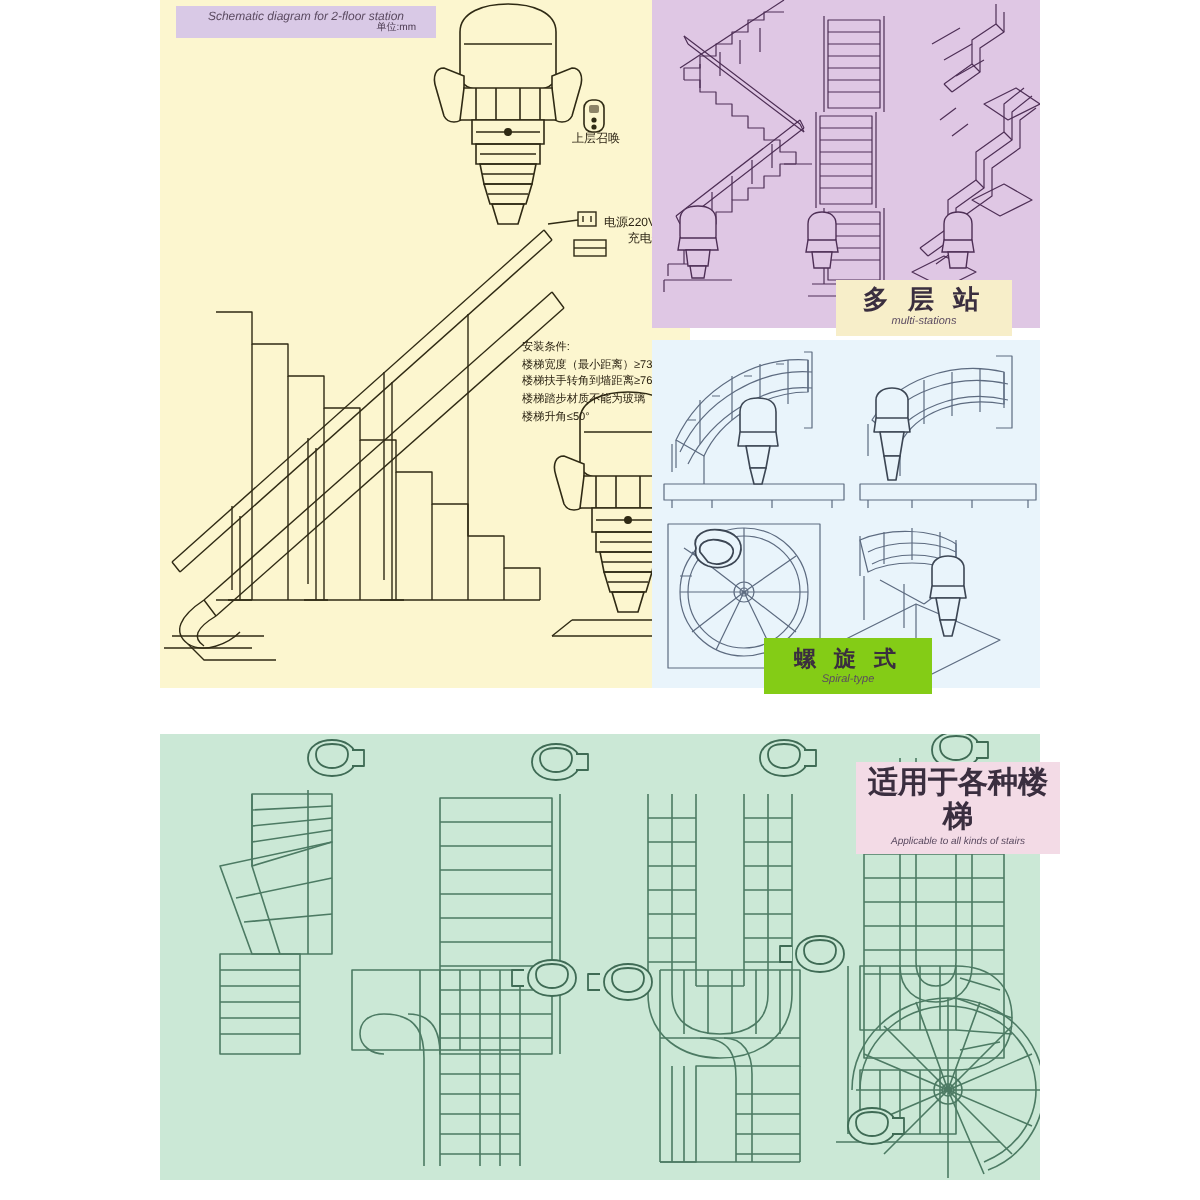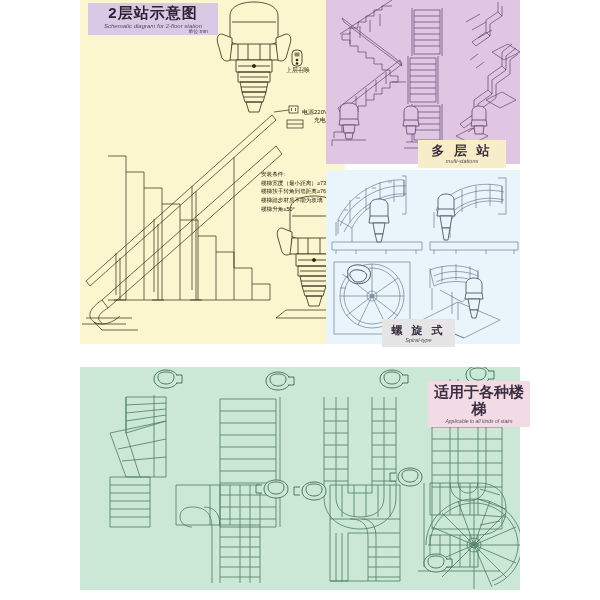--- a/index.html
+++ b/index.html
@@ -25,21 +25,21 @@
   #title-two-floor{left:88px;top:3px;width:130px;}
   #title-two-floor .bar{background:#d9c9e6;padding:2px 4px 1px 4px;}
   #title-two-floor .cn{font-size:15px;color:#2c2030;}
   #title-two-floor .en{font-size:6px;display:block;margin-top:1px;}
   #title-two-floor .unit{font-size:5px;color:#4a3a50;text-align:right;padding-right:6px;display:block;}
 
   #title-multi{left:418px;top:140px;width:88px;background:#f7eec9;padding:2px 0 3px 0;}
   #title-multi .cn{font-size:13px;letter-spacing:3px;}
   #title-multi .en{font-size:5.5px;display:block;}
 
-  #title-spiral{left:382px;top:319px;width:73px;background:#e5e5e5;padding:2px 0 3px 0;}
+  #title-spiral{left:382px;top:319px;width:84px;background:#84cc16;padding:2px 0 3px 0;}
   #title-spiral .cn{font-size:11px;letter-spacing:3px;}
   #title-spiral .en{font-size:5.5px;display:block;}
 
   #title-allstairs{left:428px;top:381px;width:102px;background:#f3dbe6;padding:3px 0 3px 0;}
   #title-allstairs .cn{font-size:15px;letter-spacing:0px;}
   #title-allstairs .en{font-size:5px;display:block;margin-top:1px;}
 
   
   .lbl{position:absolute;font-size:6px;color:#2c2415;white-space:nowrap;line-height:1.35;}
   #label-upper-call{left:196px;top:66px;width:44px;text-align:center;}
@@ -184,21 +184,20 @@
       <div>安装条件:</div>
       <div>楼梯宽度（最小距离）≥730mm</div>
       <div>楼梯扶手转角到墙距离≥760mm</div>
       <div>楼梯踏步材质不能为玻璃</div>
       <div>楼梯升角≤50°</div>
     </div>
   </div>
 
   <div class="plate" id="title-two-floor">
     <div class="bar">
-      <span class="cn">2层站示意图</span>
       <span class="en">Schematic diagram for 2-floor station</span>
       <span class="unit">单位:mm</span>
     </div>
   </div>
 
   <div class="panel" id="panel-multi">
     <svg width="194" height="164" viewBox="0 0 194 164">
       <g stroke="#4e2f56" fill="none" stroke-width="0.6" stroke-linejoin="round">
 
         <g>

